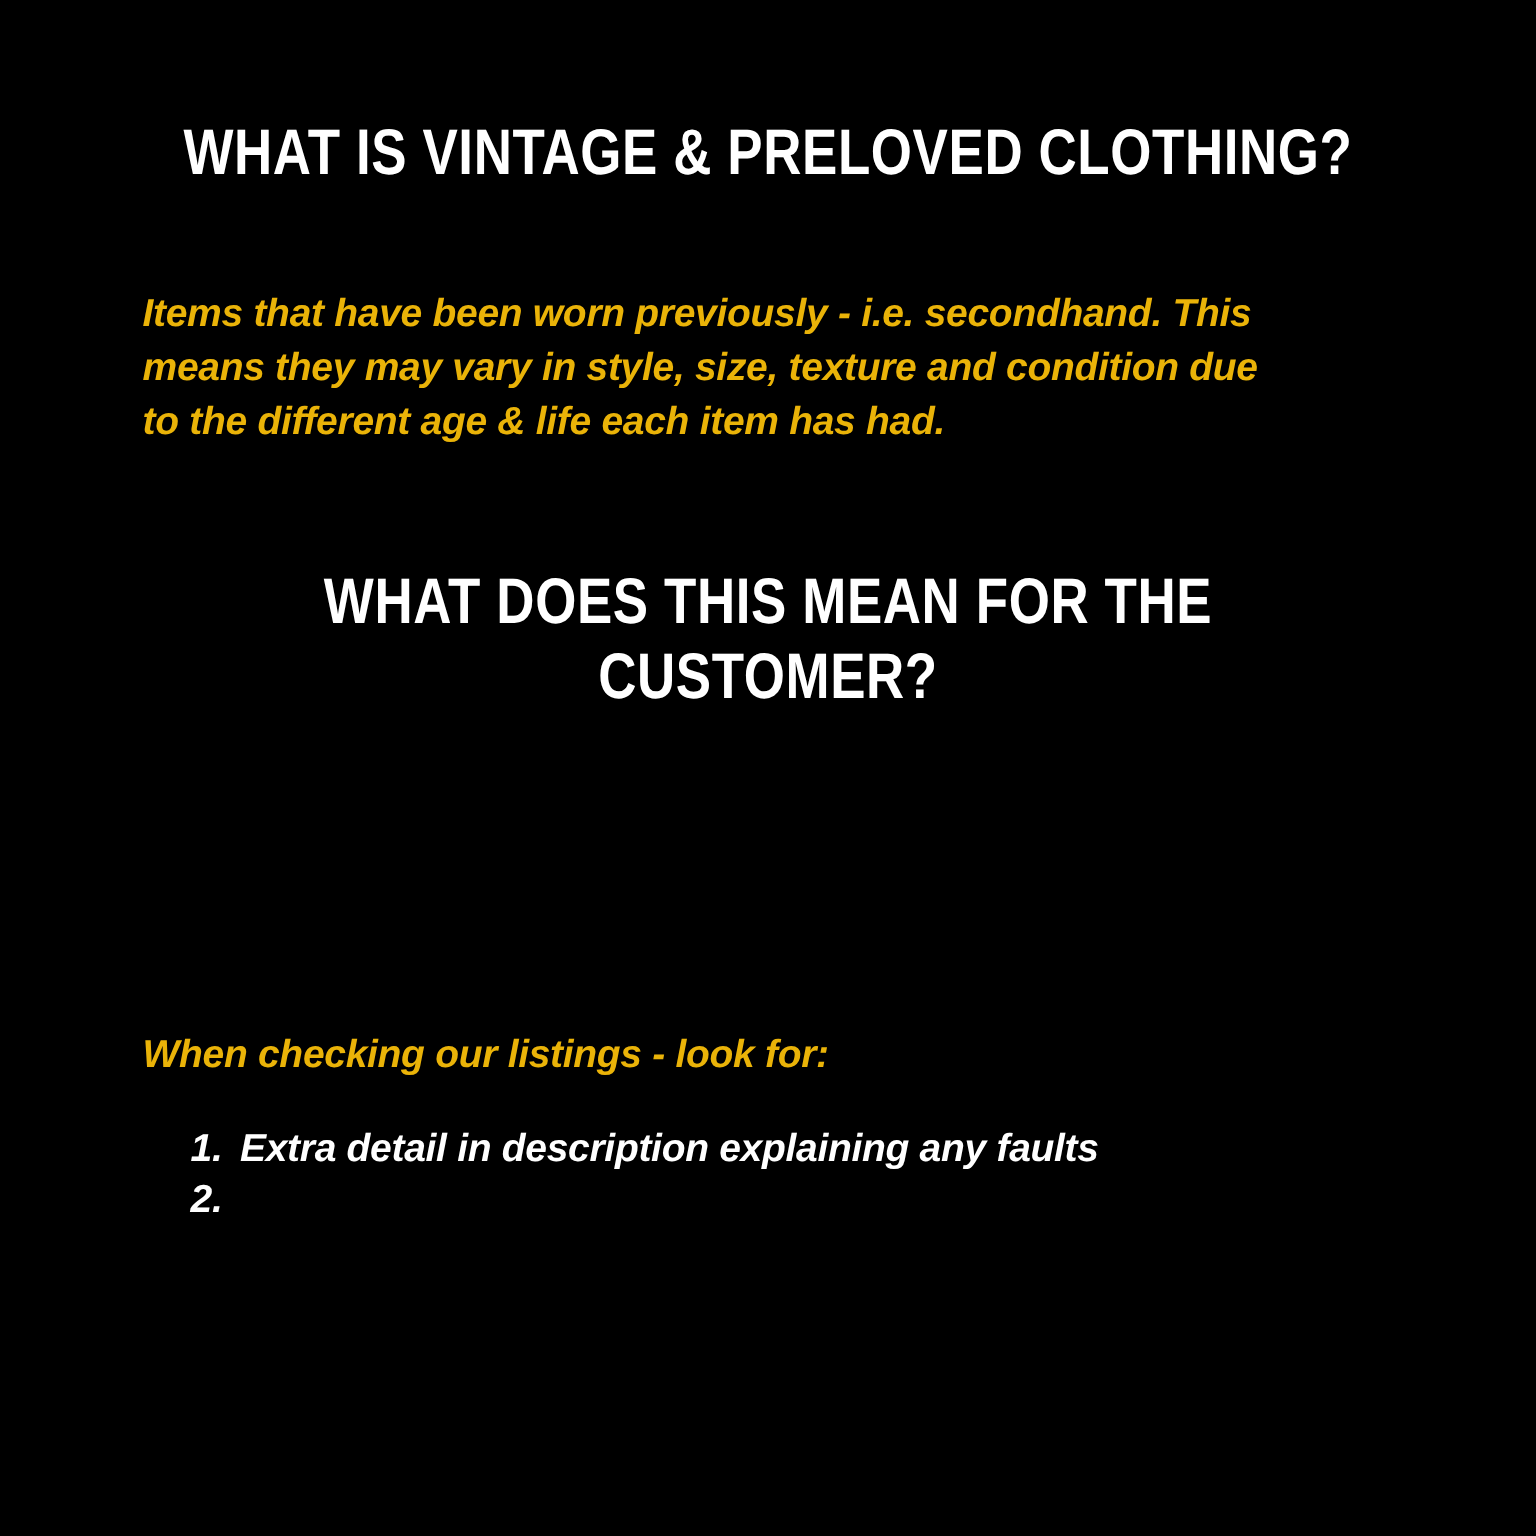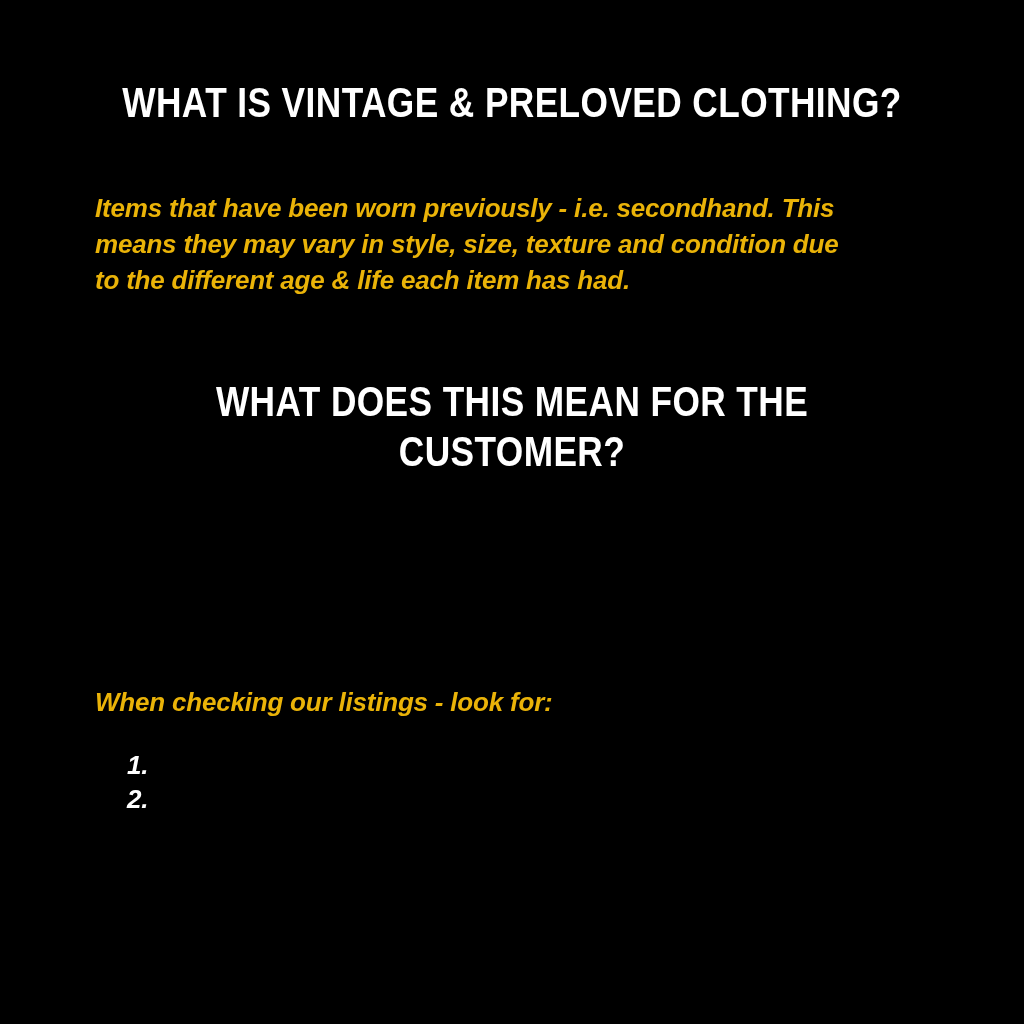--- a/index.html
+++ b/index.html
@@ -84,20 +84,21 @@
 
   <div class="heading h2">WHAT DOES THIS MEAN FOR THE
 CUSTOMER?</div>
 
 
   <div class="body-text listings-text">When checking our listings - look for:</div>
 
   <div class="checklist">
     <div class="check-item">
       <span class="check-num">1.</span>
+      <span class="check-text">Extra detail in description explaining any faults</span>
     </div>
     <div class="check-item">
       <span class="check-num">2.</span>
     </div>
   </div>
 
   <div class="logo-wrap">
     <svg width="84" height="66" viewBox="0 0 84 66" xmlns="http://www.w3.org/2000/svg" aria-hidden="true">
       <g transform="translate(12,0) skewX(-10)" fill="#ffffff">
         <rect x="0" y="0" width="58" height="23"></rect>

